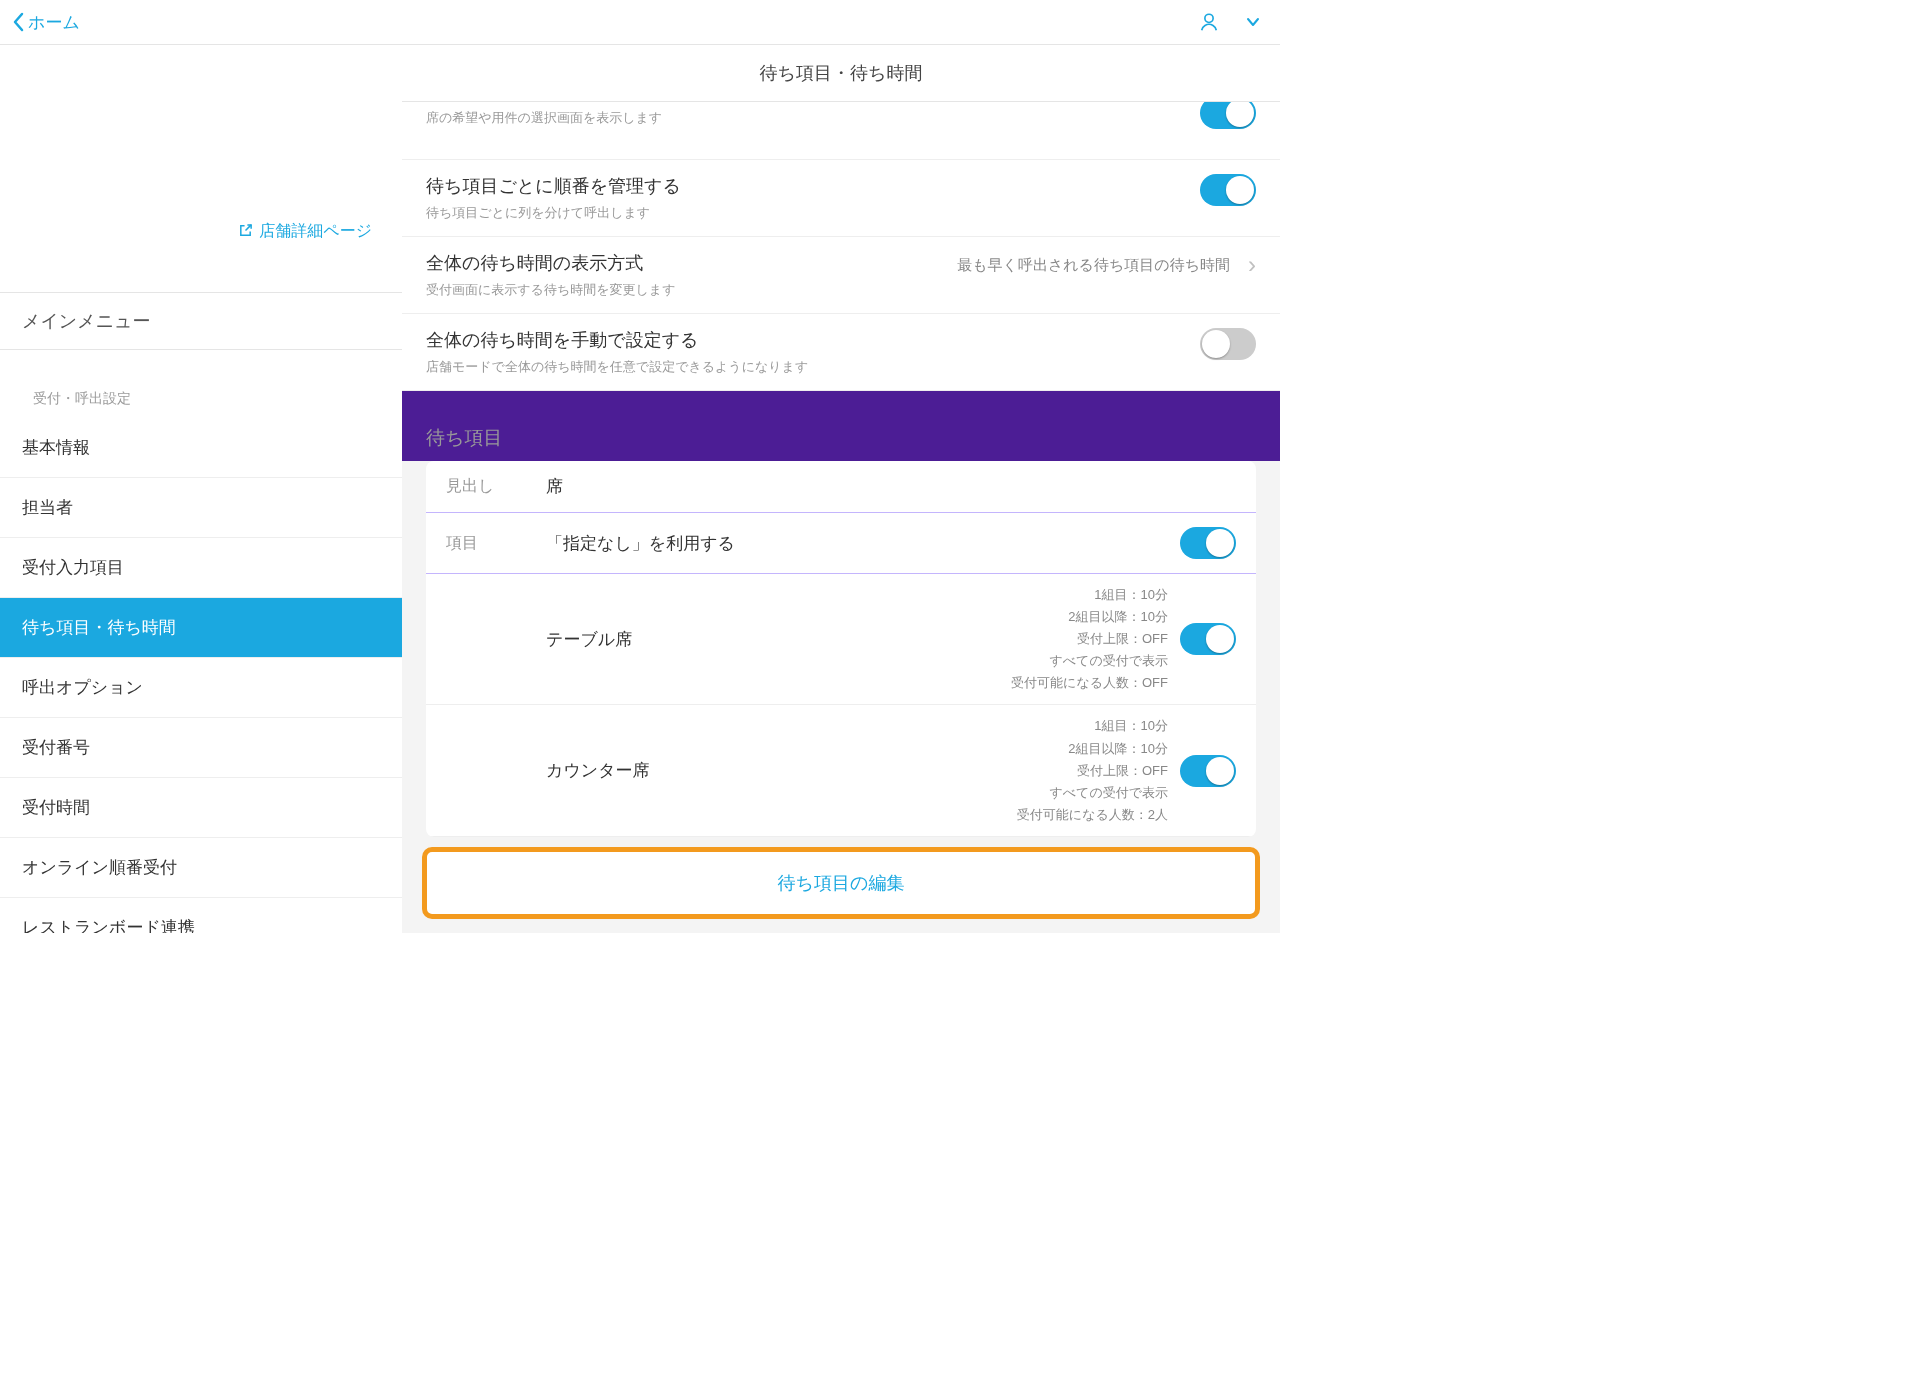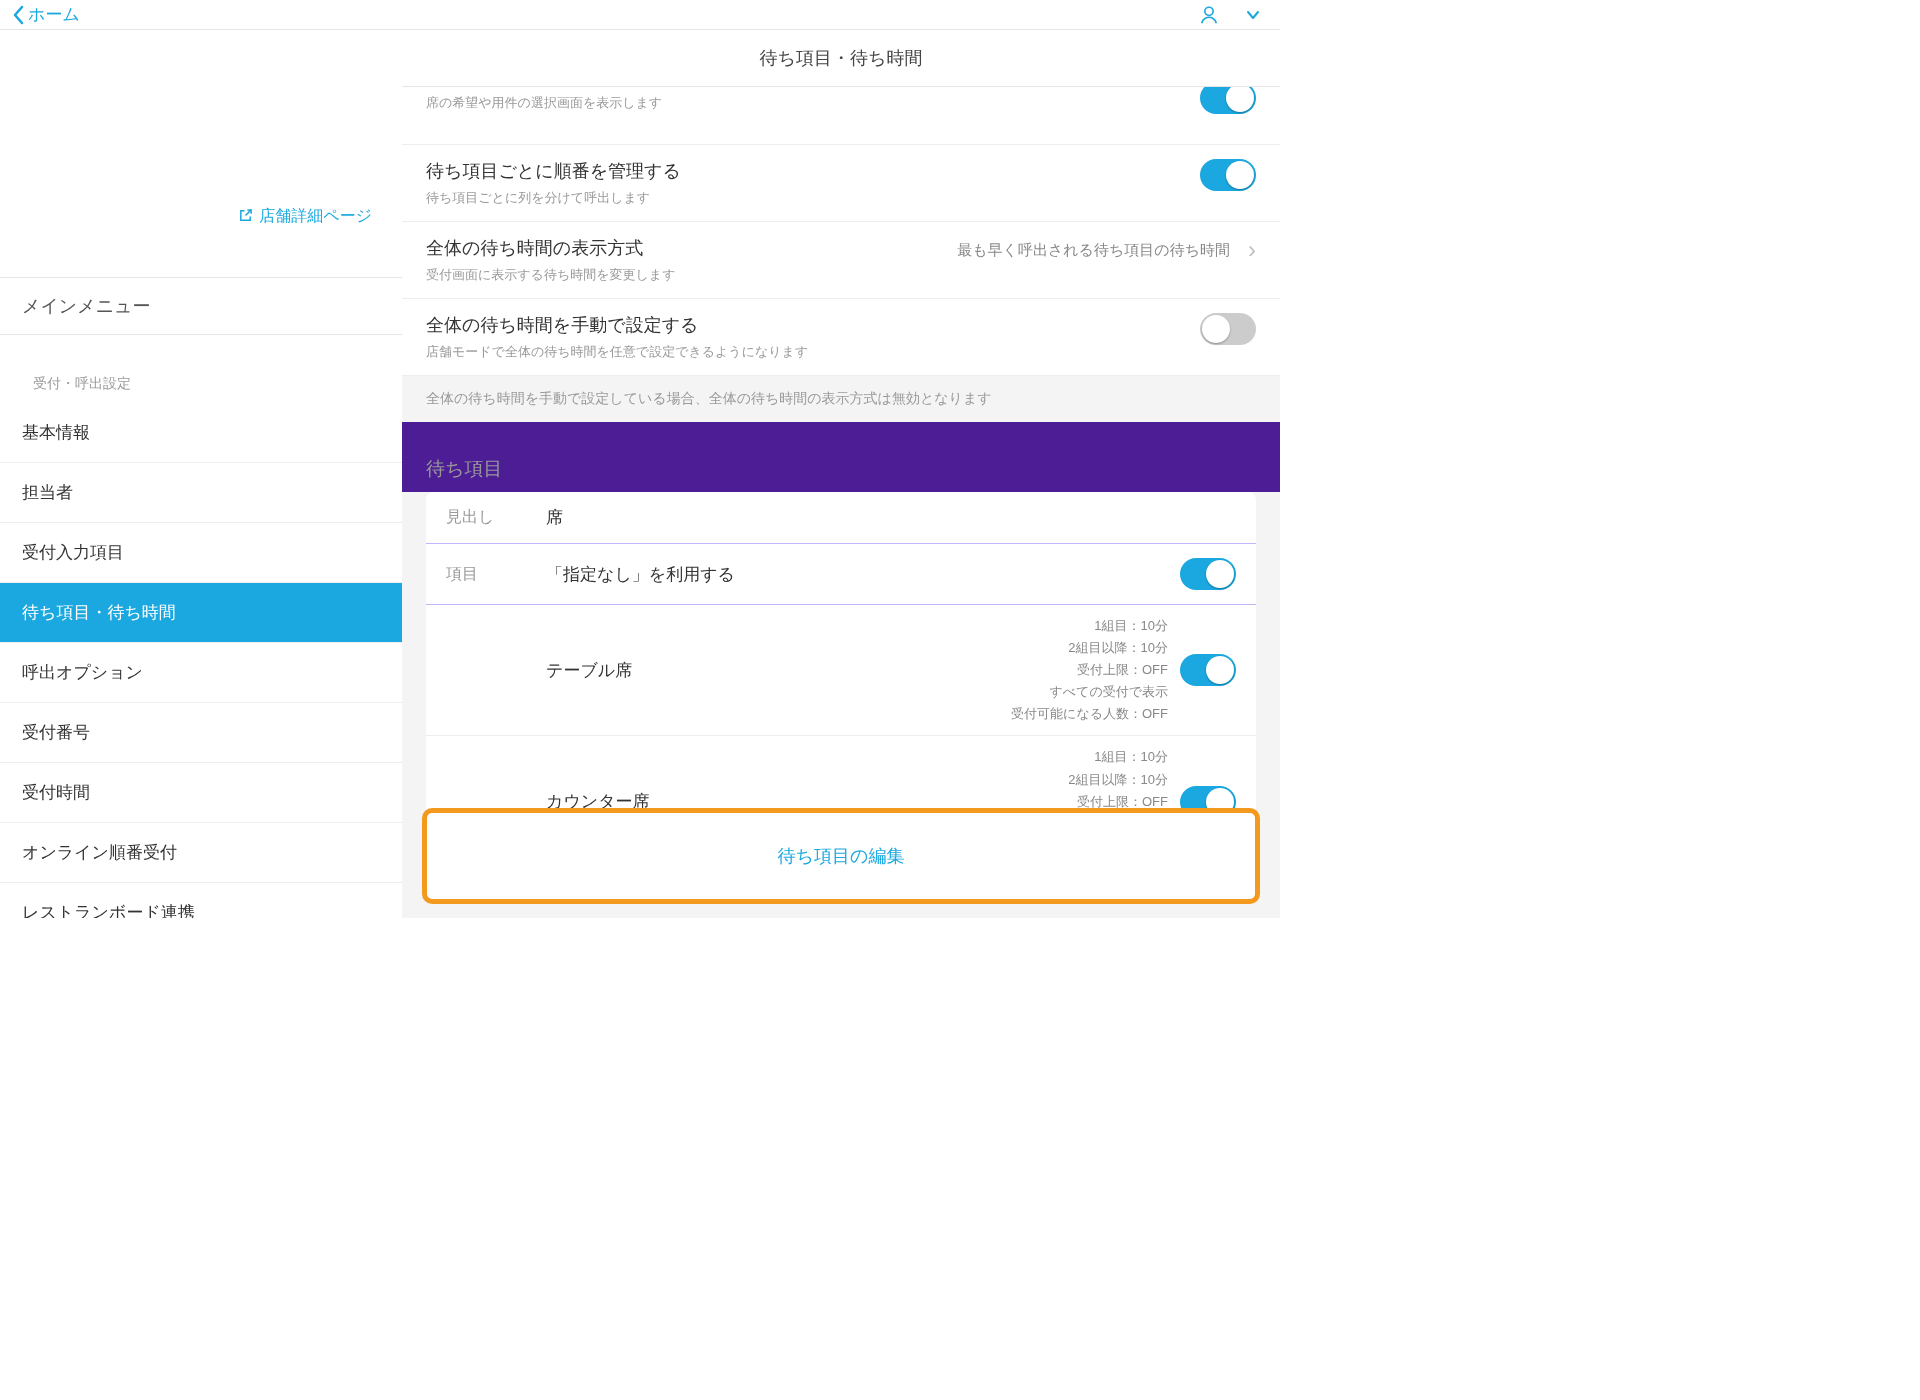--- a/index.html
+++ b/index.html
@@ -5,21 +5,21 @@
     * { margin: 0; padding: 0; box-sizing: border-box; }
     body {
       font-family: -apple-system, BlinkMacSystemFont, "Hiragino Sans", "Hiragino Kaku Gothic ProN", sans-serif;
       background: #fff;
       width: 1280px;
       height: 933px;
       overflow: hidden;
       position: relative;
     }
     .header {
-      height: 30px;
+      height: 45px;
       border-bottom: 1px solid #e5e5e5;
       display: flex;
       align-items: center;
       justify-content: space-between;
       padding: 0 20px 0 12px;
     }
     .header-left {
       display: flex;
       align-items: center;
       color: #1ba8e0;
@@ -171,21 +171,21 @@
       align-items:center;
       padding: 10px 20px 10px 120px;
       border-bottom: 1px solid #eee;
       min-height: 100px;
     }
     .seat-name { font-size: 17px; color:#333; flex:1; }
     .seat-details { text-align: right; font-size: 13px; color:#888; line-height: 1.7; margin-right: 12px; }
     .footer-button {
       position: absolute;
       left: 20px; right: 20px; bottom: 14px;
-      height: 96px;
+      height: 72px;
       border: 5px solid #f39a1e;
       border-radius: 10px;
       background: #fff;
       display:flex;
       align-items:center;
       justify-content:center;
       font-size: 18px;
       color: #1ba8e0;
       cursor: pointer;
     }
@@ -281,21 +281,20 @@
 
         <div class="setting-row">
           <div class="left">
             <div class="setting-title">全体の待ち時間を手動で設定する</div>
             <div class="setting-desc">店舗モードで全体の待ち時間を任意で設定できるようになります</div>
           </div>
           <div class="toggle"></div>
         </div>
       </div>
 
-      <div class="note-bar">全体の待ち時間を手動で設定している場合、全体の待ち時間の表示方式は無効となります</div>
 
       <div class="section-heading">待ち項目</div>
 
       <div class="card">
         <div class="card-row">
           <div class="row-label">見出し</div>
           <div class="row-value">席</div>
         </div>
         <div class="card-row">
           <div class="row-label">項目</div>

